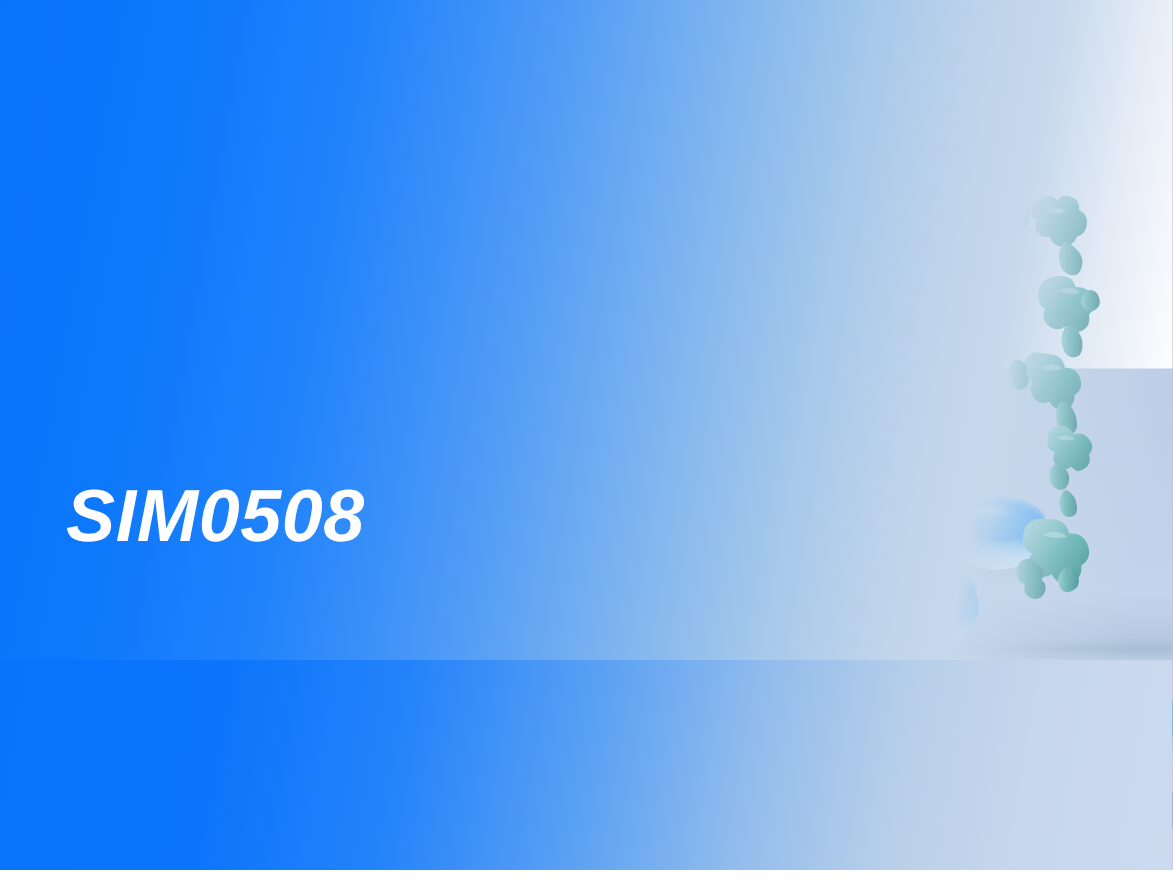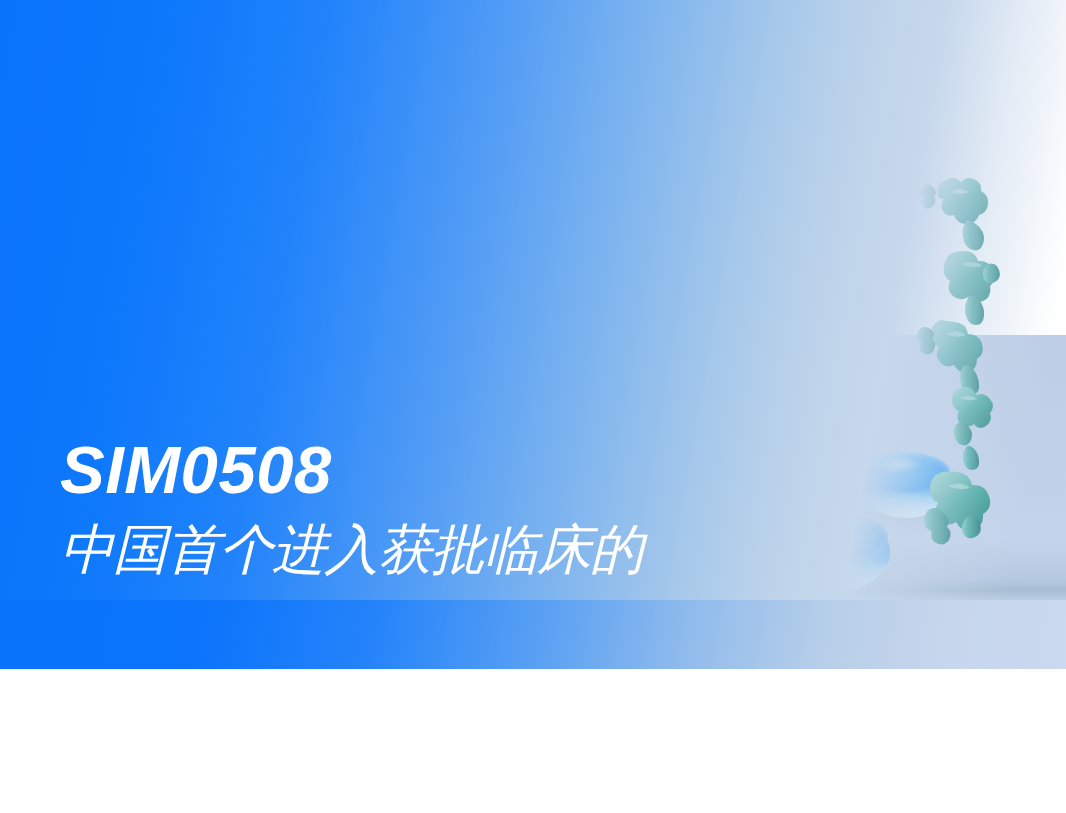--- a/index.html
+++ b/index.html
@@ -9,21 +9,21 @@
     background: #ffffff;
   }
   body {
     font-family: "Liberation Sans", "DejaVu Sans", sans-serif;
   }
 
   
   #poster {
     position: relative;
     width: 1066px;
-    height: 669px;
+    height: 791px;
     overflow: hidden;
     background: #4c1d95;
   }
 
   
   .white-field {
     position: absolute;
     inset: 0;
     background: #ffffff;
   }
@@ -314,17 +314,16 @@
         <path fill="#b6e3da" opacity="0.65" d="M52 326 q13 -6 22 2 q-12 3 -22 -2 z"></path>
       </g>
     </svg>
   </div>
 
   <div class="blue-wash"></div>
     <div class="blue-wash-bottom"></div>
     <div class="headline">
     <div class="brand-name">SIM0508</div>
     <div class="tagline">
-      <span class="line1">中国首个进入获批临床的</span>
     </div>
   </div>
 
 </div>
 
 </body></html>

